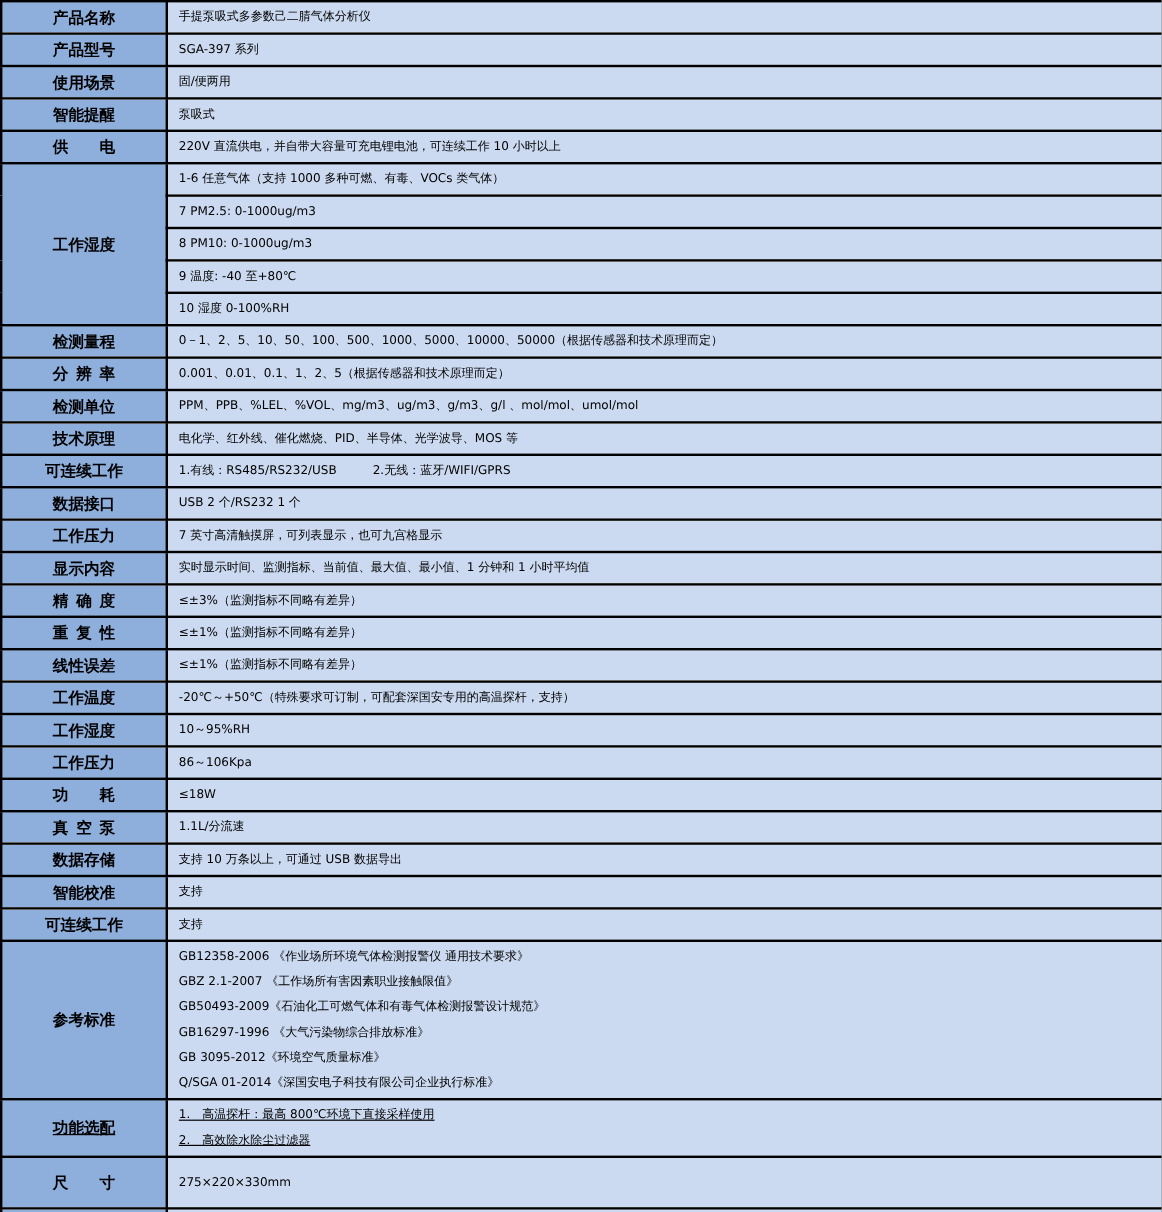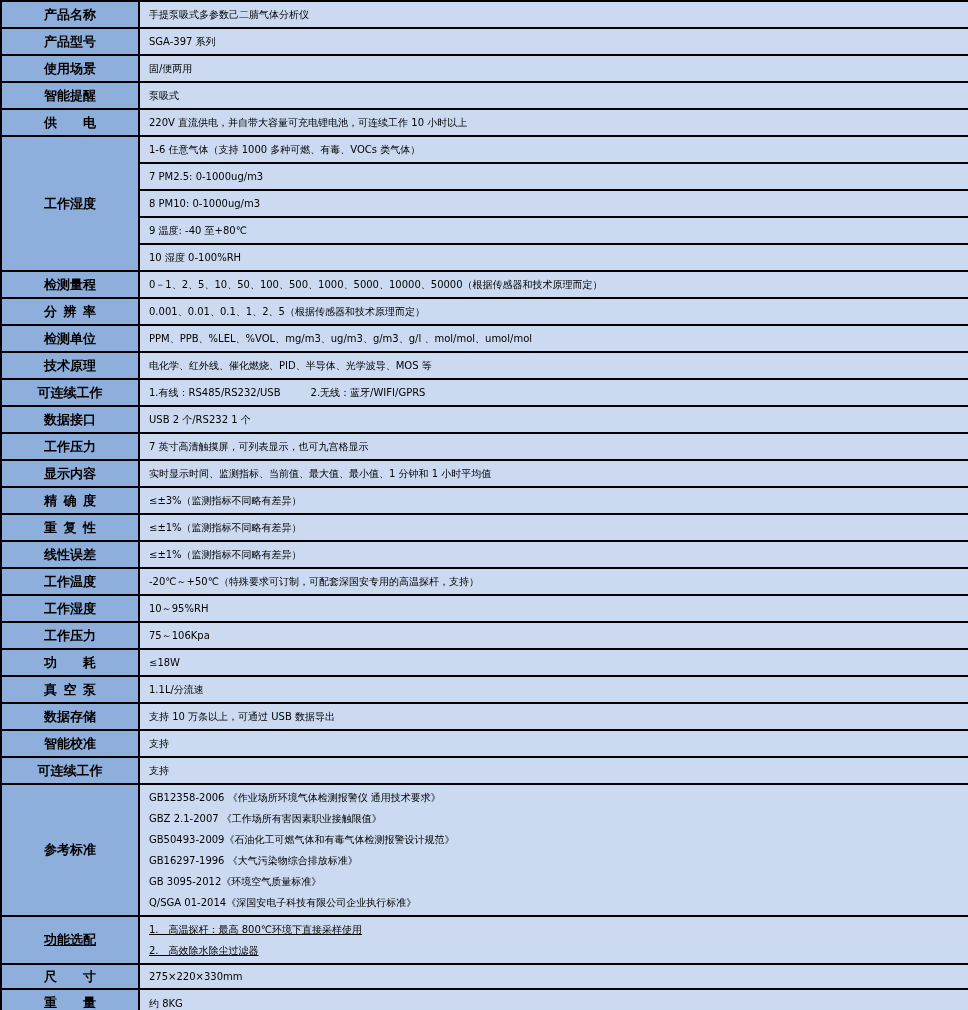--- a/index.html
+++ b/index.html
@@ -29,21 +29,21 @@
   td.val {
     background: #CBDAF0;
     vertical-align: middle;
     font-size: 10px;
     padding: 2px 6px 2px 9px;
     line-height: 17px;
   }
   tr.r { height: 27px; }
   tr.std-row { height: 128px; }
   tr.opt-row { height: 44px; text-decoration: underline; }
-  tr.dim-row { height: 25px; }
+  tr.dim-row { height: 43px; }
   tr.wt-row  { height: 28px; }
   .multiline div { line-height: 21px; white-space: nowrap; }
 </style>
 </head>
 <body>
 
 <table class="spec">
   <colgroup>
     <col style="width:138px">
     <col style="width:830px">
@@ -135,21 +135,21 @@
     <tr class="r">
       <td class="lbl">工作温度</td>
       <td class="val">-20℃～+50℃（特殊要求可订制，可配套深国安专用的高温探杆，支持）</td>
     </tr>
     <tr class="r">
       <td class="lbl">工作湿度</td>
       <td class="val">10～95%RH</td>
     </tr>
     <tr class="r">
       <td class="lbl">工作压力</td>
-      <td class="val">75～106Kpa</td>
+      <td class="val">86～106Kpa</td>
     </tr>
     <tr class="r">
       <td class="lbl">功　　耗</td>
       <td class="val">≤18W</td>
     </tr>
     <tr class="r">
       <td class="lbl">真 空 泵</td>
       <td class="val">1.1L/分流速</td>
     </tr>
     <tr class="r">

